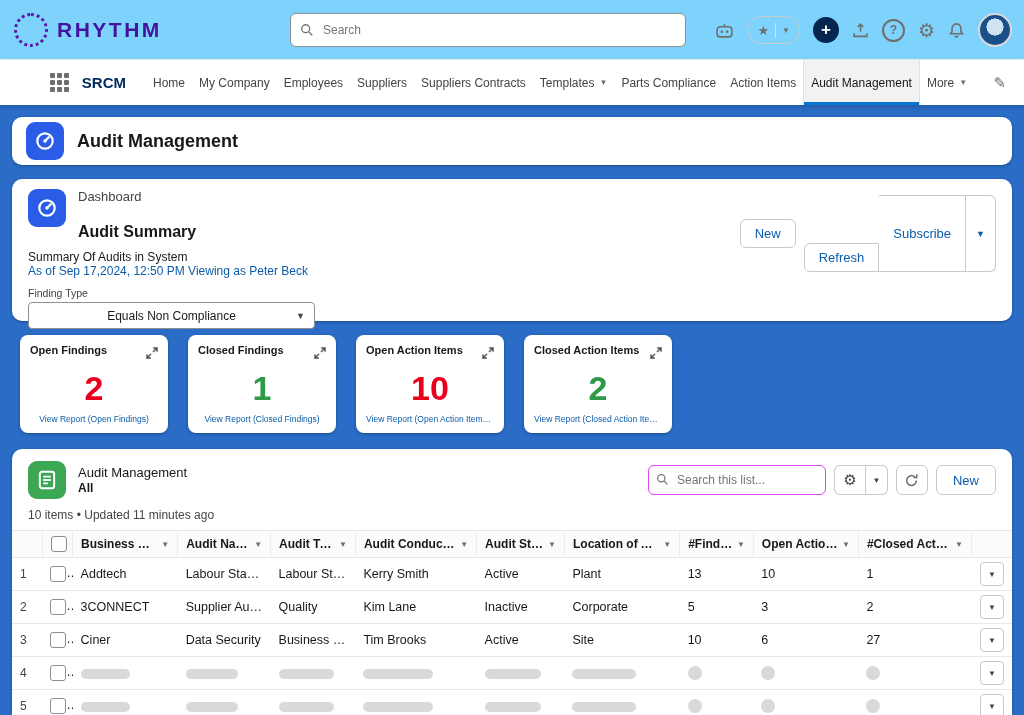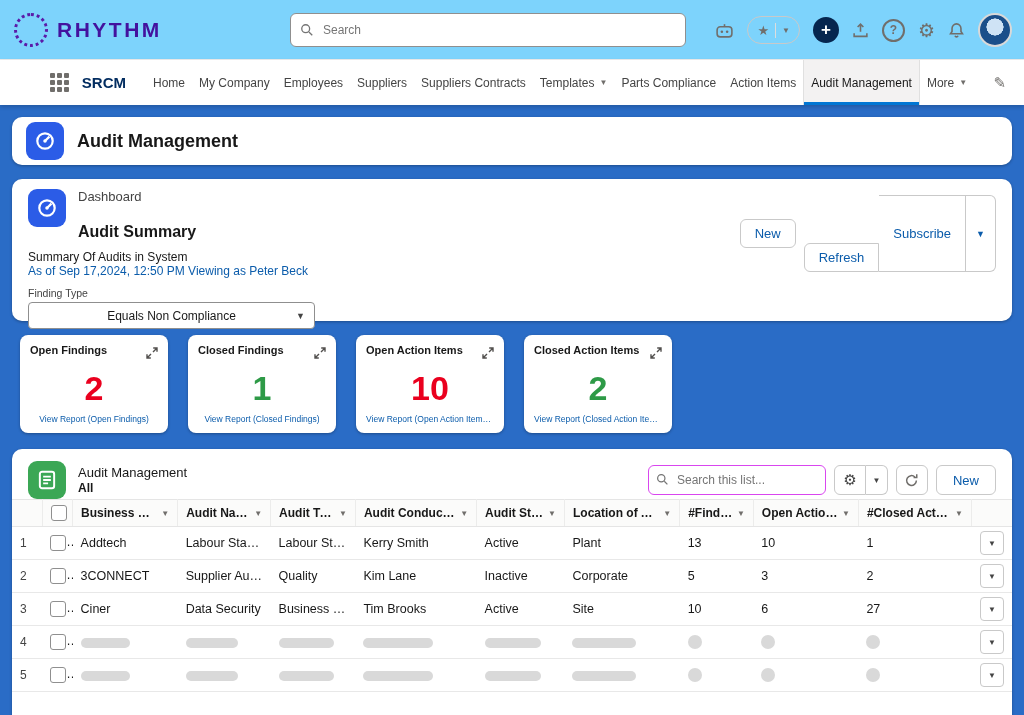--- a/index.html
+++ b/index.html
@@ -322,20 +322,21 @@
         </div>
         <button class="icon-btn refresh-btn">
           <svg width="15" height="15" viewBox="0 0 16 16">
               <path d="M13.2 8a5.2 5.2 0 1 1-1.6-3.75" fill="none" stroke="#706e6b" stroke-width="1.6"></path>
               <path d="M13.6 1.4v3.4h-3.4" fill="none" stroke="#706e6b" stroke-width="1.6"></path>
             </svg>
         </button>
         <button class="icon-btn new-btn">New</button>
       </div>
     </div>
+    <div class="list-meta">10 items • Updated 11 minutes ago</div>
     <table>
       <colgroup>
         <col style="width:30px">
           <col style="width:30px">
           <col style="width:104px">
           <col style="width:92px">
         <col style="width:84px">
           <col style="width:120px">
           <col style="width:87px">
           <col style="width:114px">

